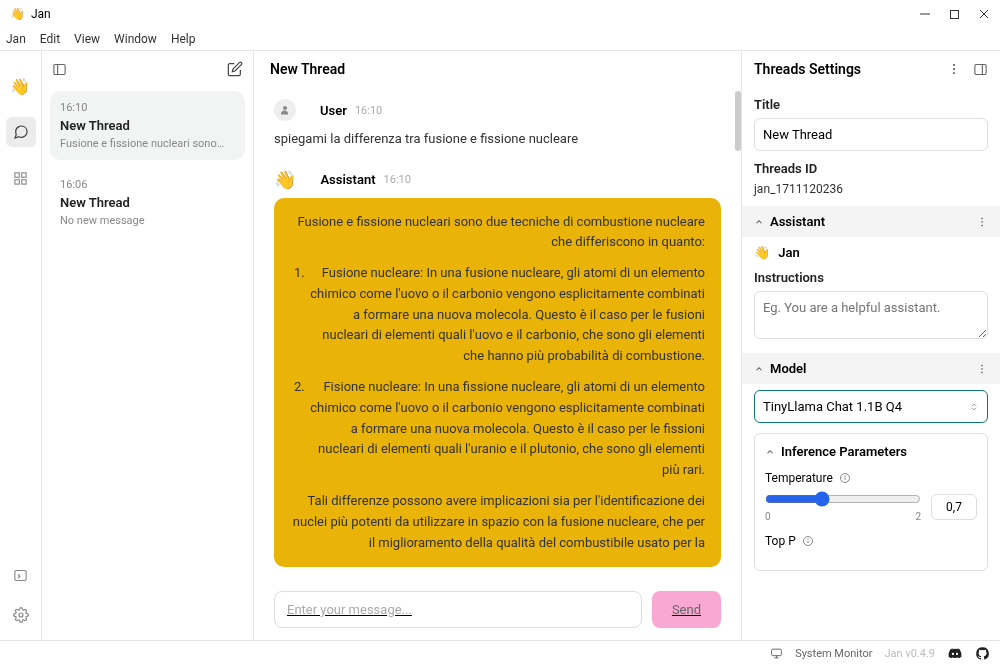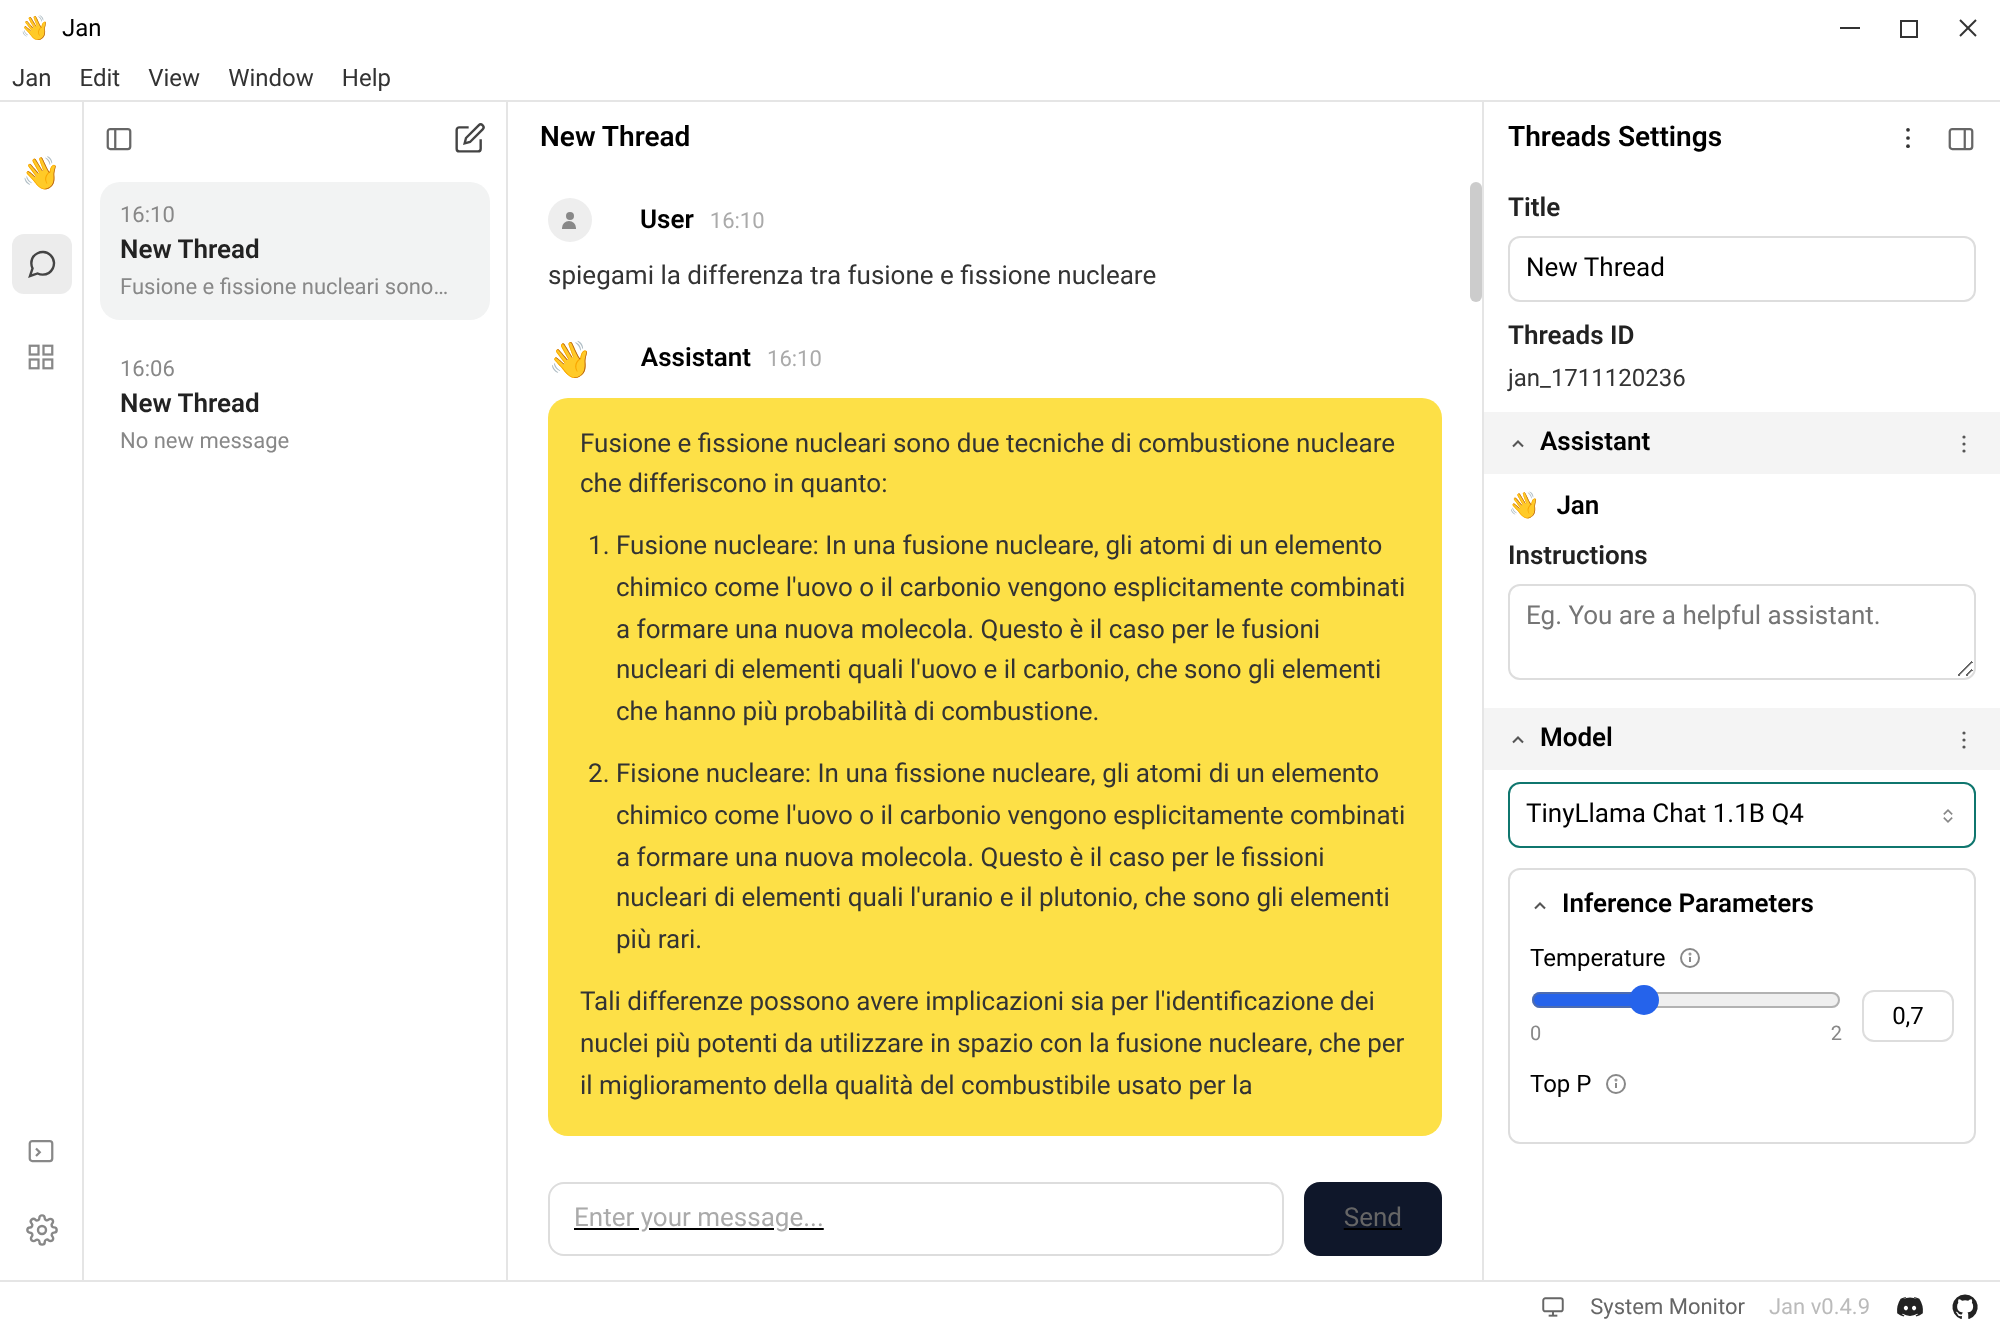--- a/index.html
+++ b/index.html
@@ -24,27 +24,27 @@
 .thread-item .preview { font-size: 11px; color: #888; white-space: nowrap; overflow: hidden; text-overflow: ellipsis; }
 .chat { flex: 1; display: flex; flex-direction: column; min-width: 0; border-right: 1px solid #e5e5e5; position: relative; }
 .chat-hdr { height: 36px; padding: 0 16px; display: flex; align-items: center; font-size: 14px; font-weight: 600; }
 .chat-body { flex: 1; overflow-y: auto; padding: 12px 20px 0 20px; }
 .msg { margin-bottom: 20px; }
 .msg .meta { display: flex; align-items: center; gap: 8px; margin-bottom: 8px; }
 .msg .avatar { width: 22px; height: 22px; border-radius: 50%; background: #eee; display: flex; align-items: center; justify-content: center; font-size: 12px; }
 .msg .who { font-size: 13px; font-weight: 600; margin-left: 16px; }
 .msg .time { font-size: 11px; color: #aaa; }
 .msg .text { font-size: 13px; line-height: 1.5; color: #333; }
-.assistant-bubble { background: #fde047; border-radius: 10px; padding: 14px 16px; font-size: 13px; line-height: 1.6; color: #333; }
+.assistant-bubble { background: #eab308; border-radius: 10px; padding: 14px 16px; font-size: 13px; line-height: 1.6; color: #333; text-align: right; }
 .assistant-bubble ol { padding-left: 18px; margin: 10px 0; }
 .assistant-bubble ol li { margin-bottom: 10px; }
 .chat-input-row { display: flex; gap: 10px; padding: 12px 20px; text-decoration: underline; }
 .chat-input { flex: 1; border: 1px solid #ddd; border-radius: 8px; padding: 10px 12px; font-size: 13px; color: #333; }
 .chat-input::placeholder { color: #aaa; }
-.send-btn { background: #0f172a; border: none; border-radius: 8px; padding: 10px 20px; font-size: 13px; color: #666; cursor: pointer; }
+.send-btn { background: #f9a8d4; border: none; border-radius: 8px; padding: 10px 20px; font-size: 13px; color: #666; cursor: pointer; }
 .settings { width: 258px; display: flex; flex-direction: column; min-height: 0; }
 .settings-hdr { height: 36px; padding: 0 12px; display: flex; align-items: center; justify-content: space-between; font-size: 14px; font-weight: 600; gap: 24px; }
 .settings-hdr .right { display: flex; gap: 12px; align-items: center; }
 .settings-body { flex: 1; overflow-y: auto; padding: 0 12px; }
 .settings-body .label { font-size: 13px; font-weight: 600; color: #222; margin: 10px 0 6px 0; }
 .settings-body .field { width: 100%; border: 1px solid #ddd; border-radius: 6px; padding: 8px; font-size: 13px; font-family: inherit; }
 .settings-body .id-val { font-size: 12px; color: #333; margin-bottom: 4px; }
 .section-hdr { background: #f4f4f4; margin: 10px -12px 6px -12px; padding: 8px 12px; font-size: 13px; font-weight: 600; display: flex; align-items: center; gap: 6px; position: relative; }
 .section-hdr .more { margin-left: auto; }
 .assistant-name { display: flex; align-items: center; gap: 8px; font-size: 13px; font-weight: 600; margin: 8px 0; }

